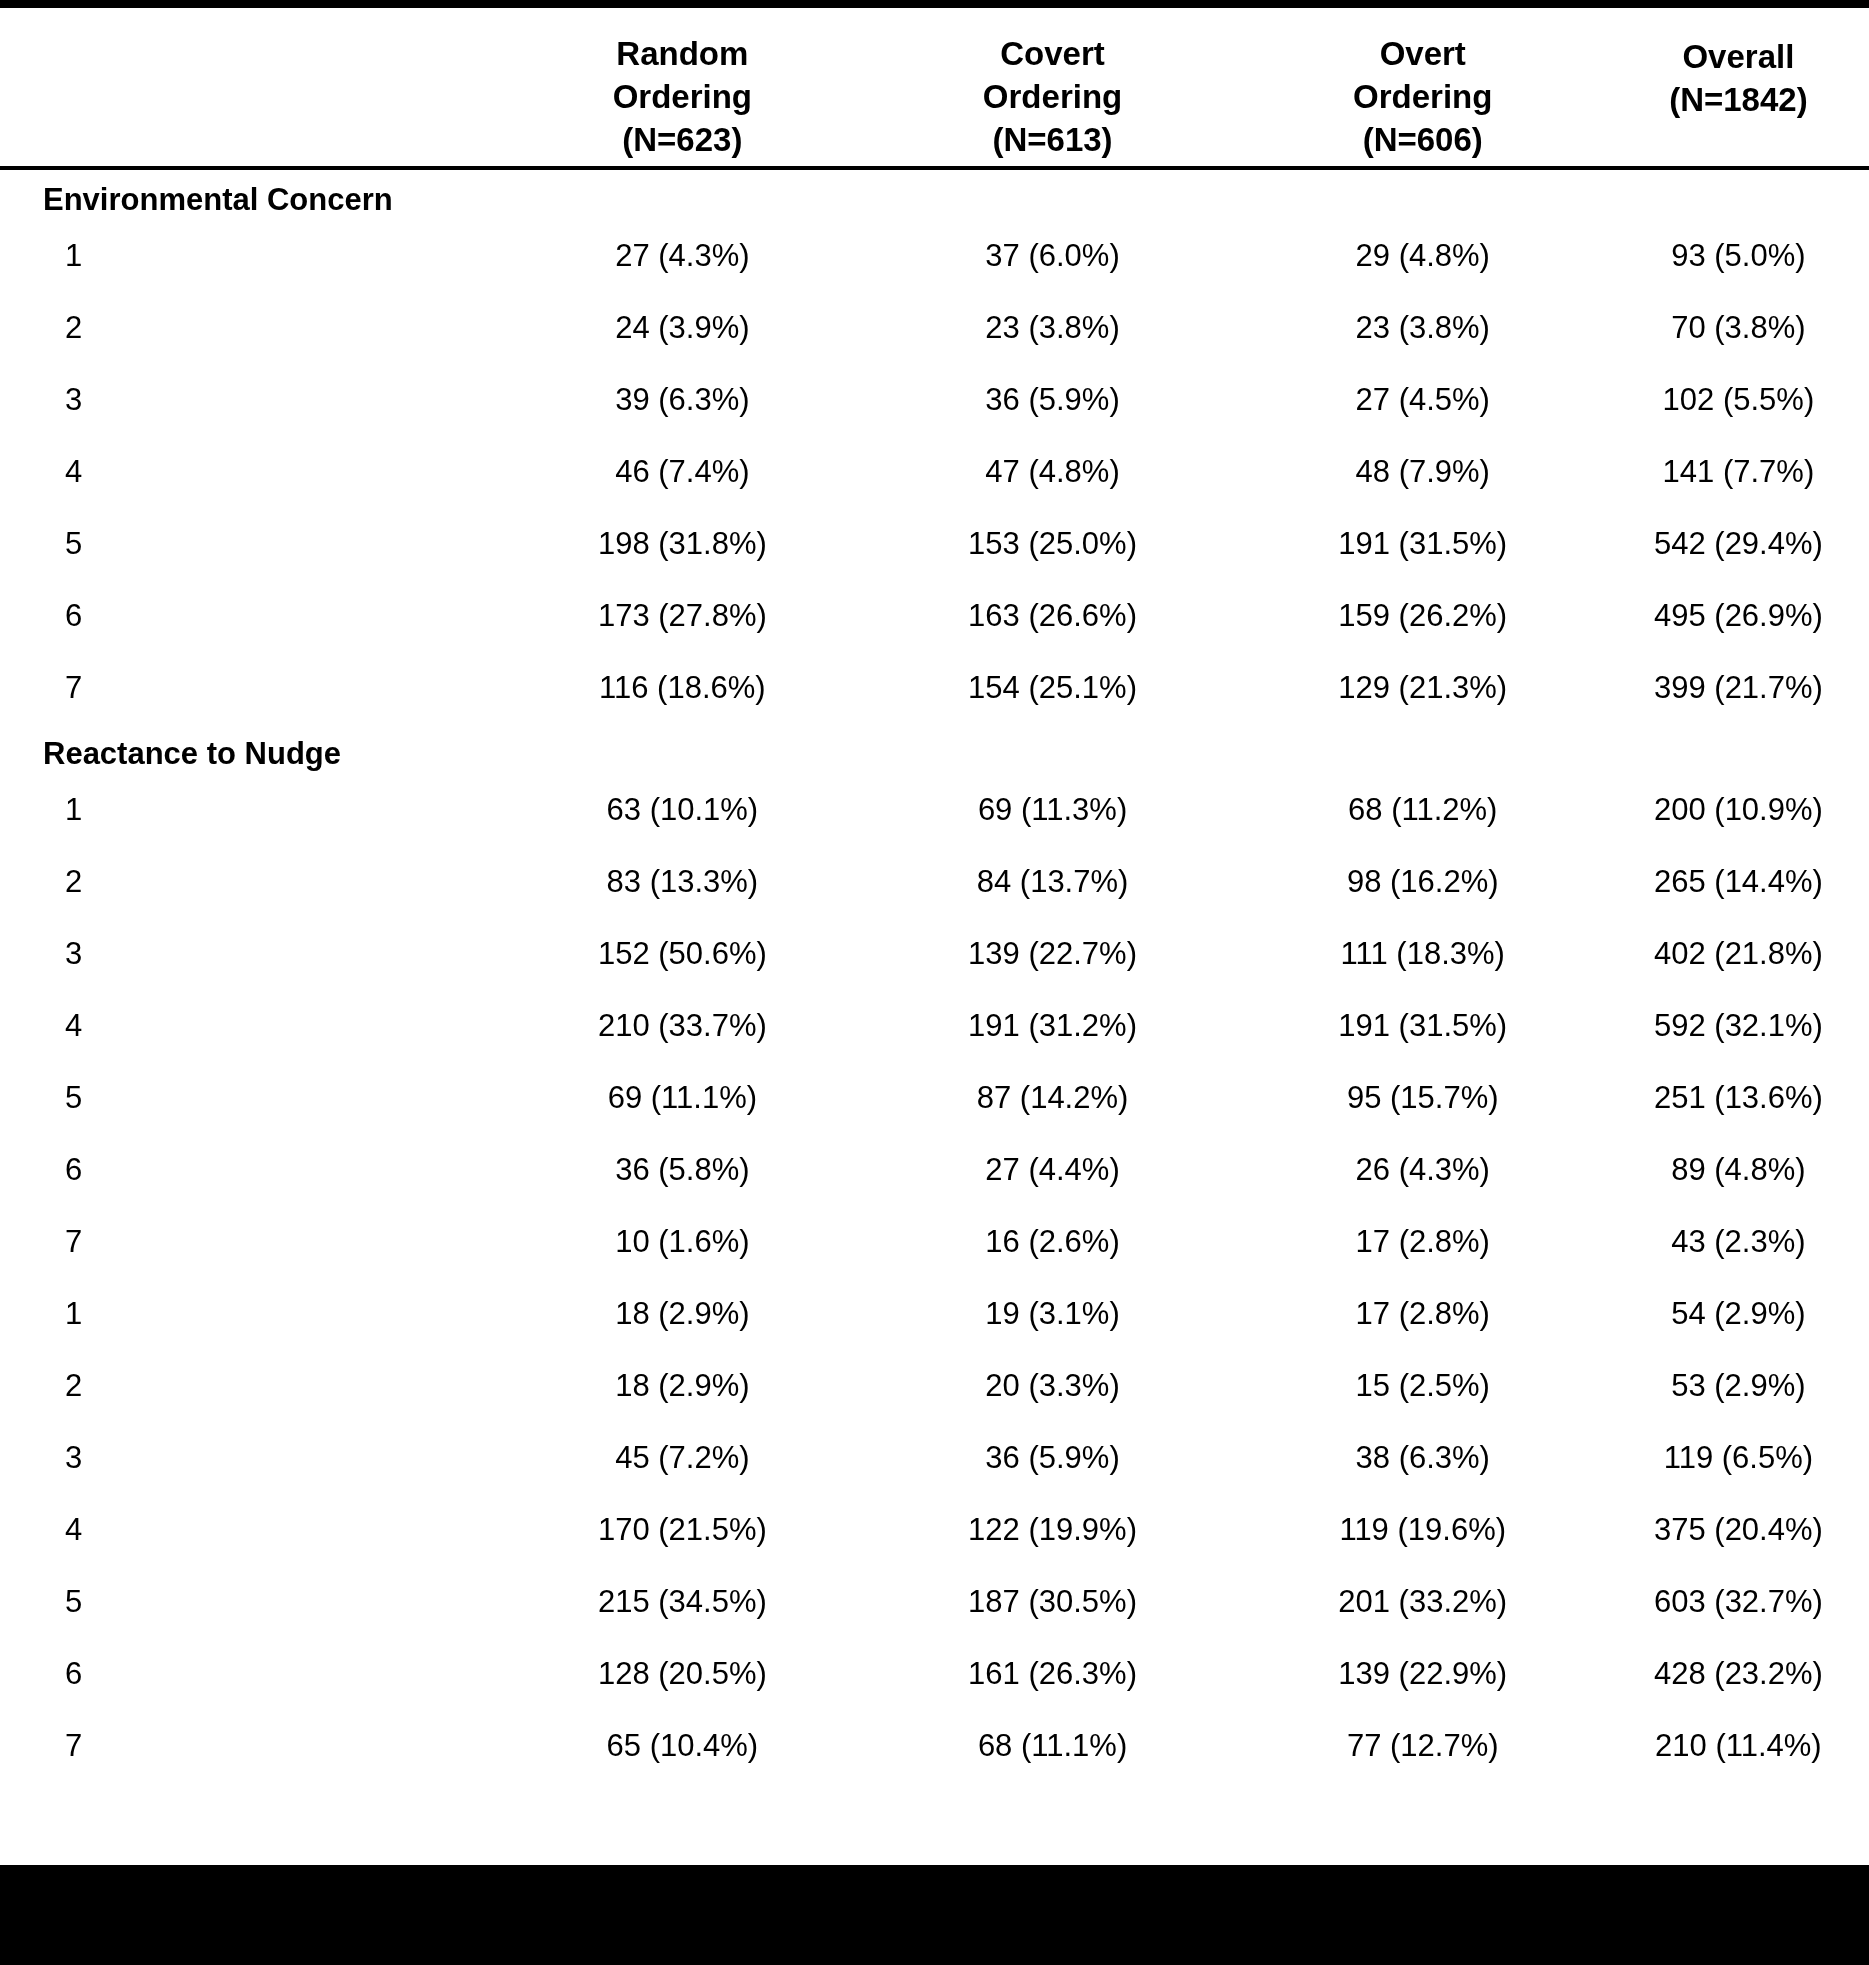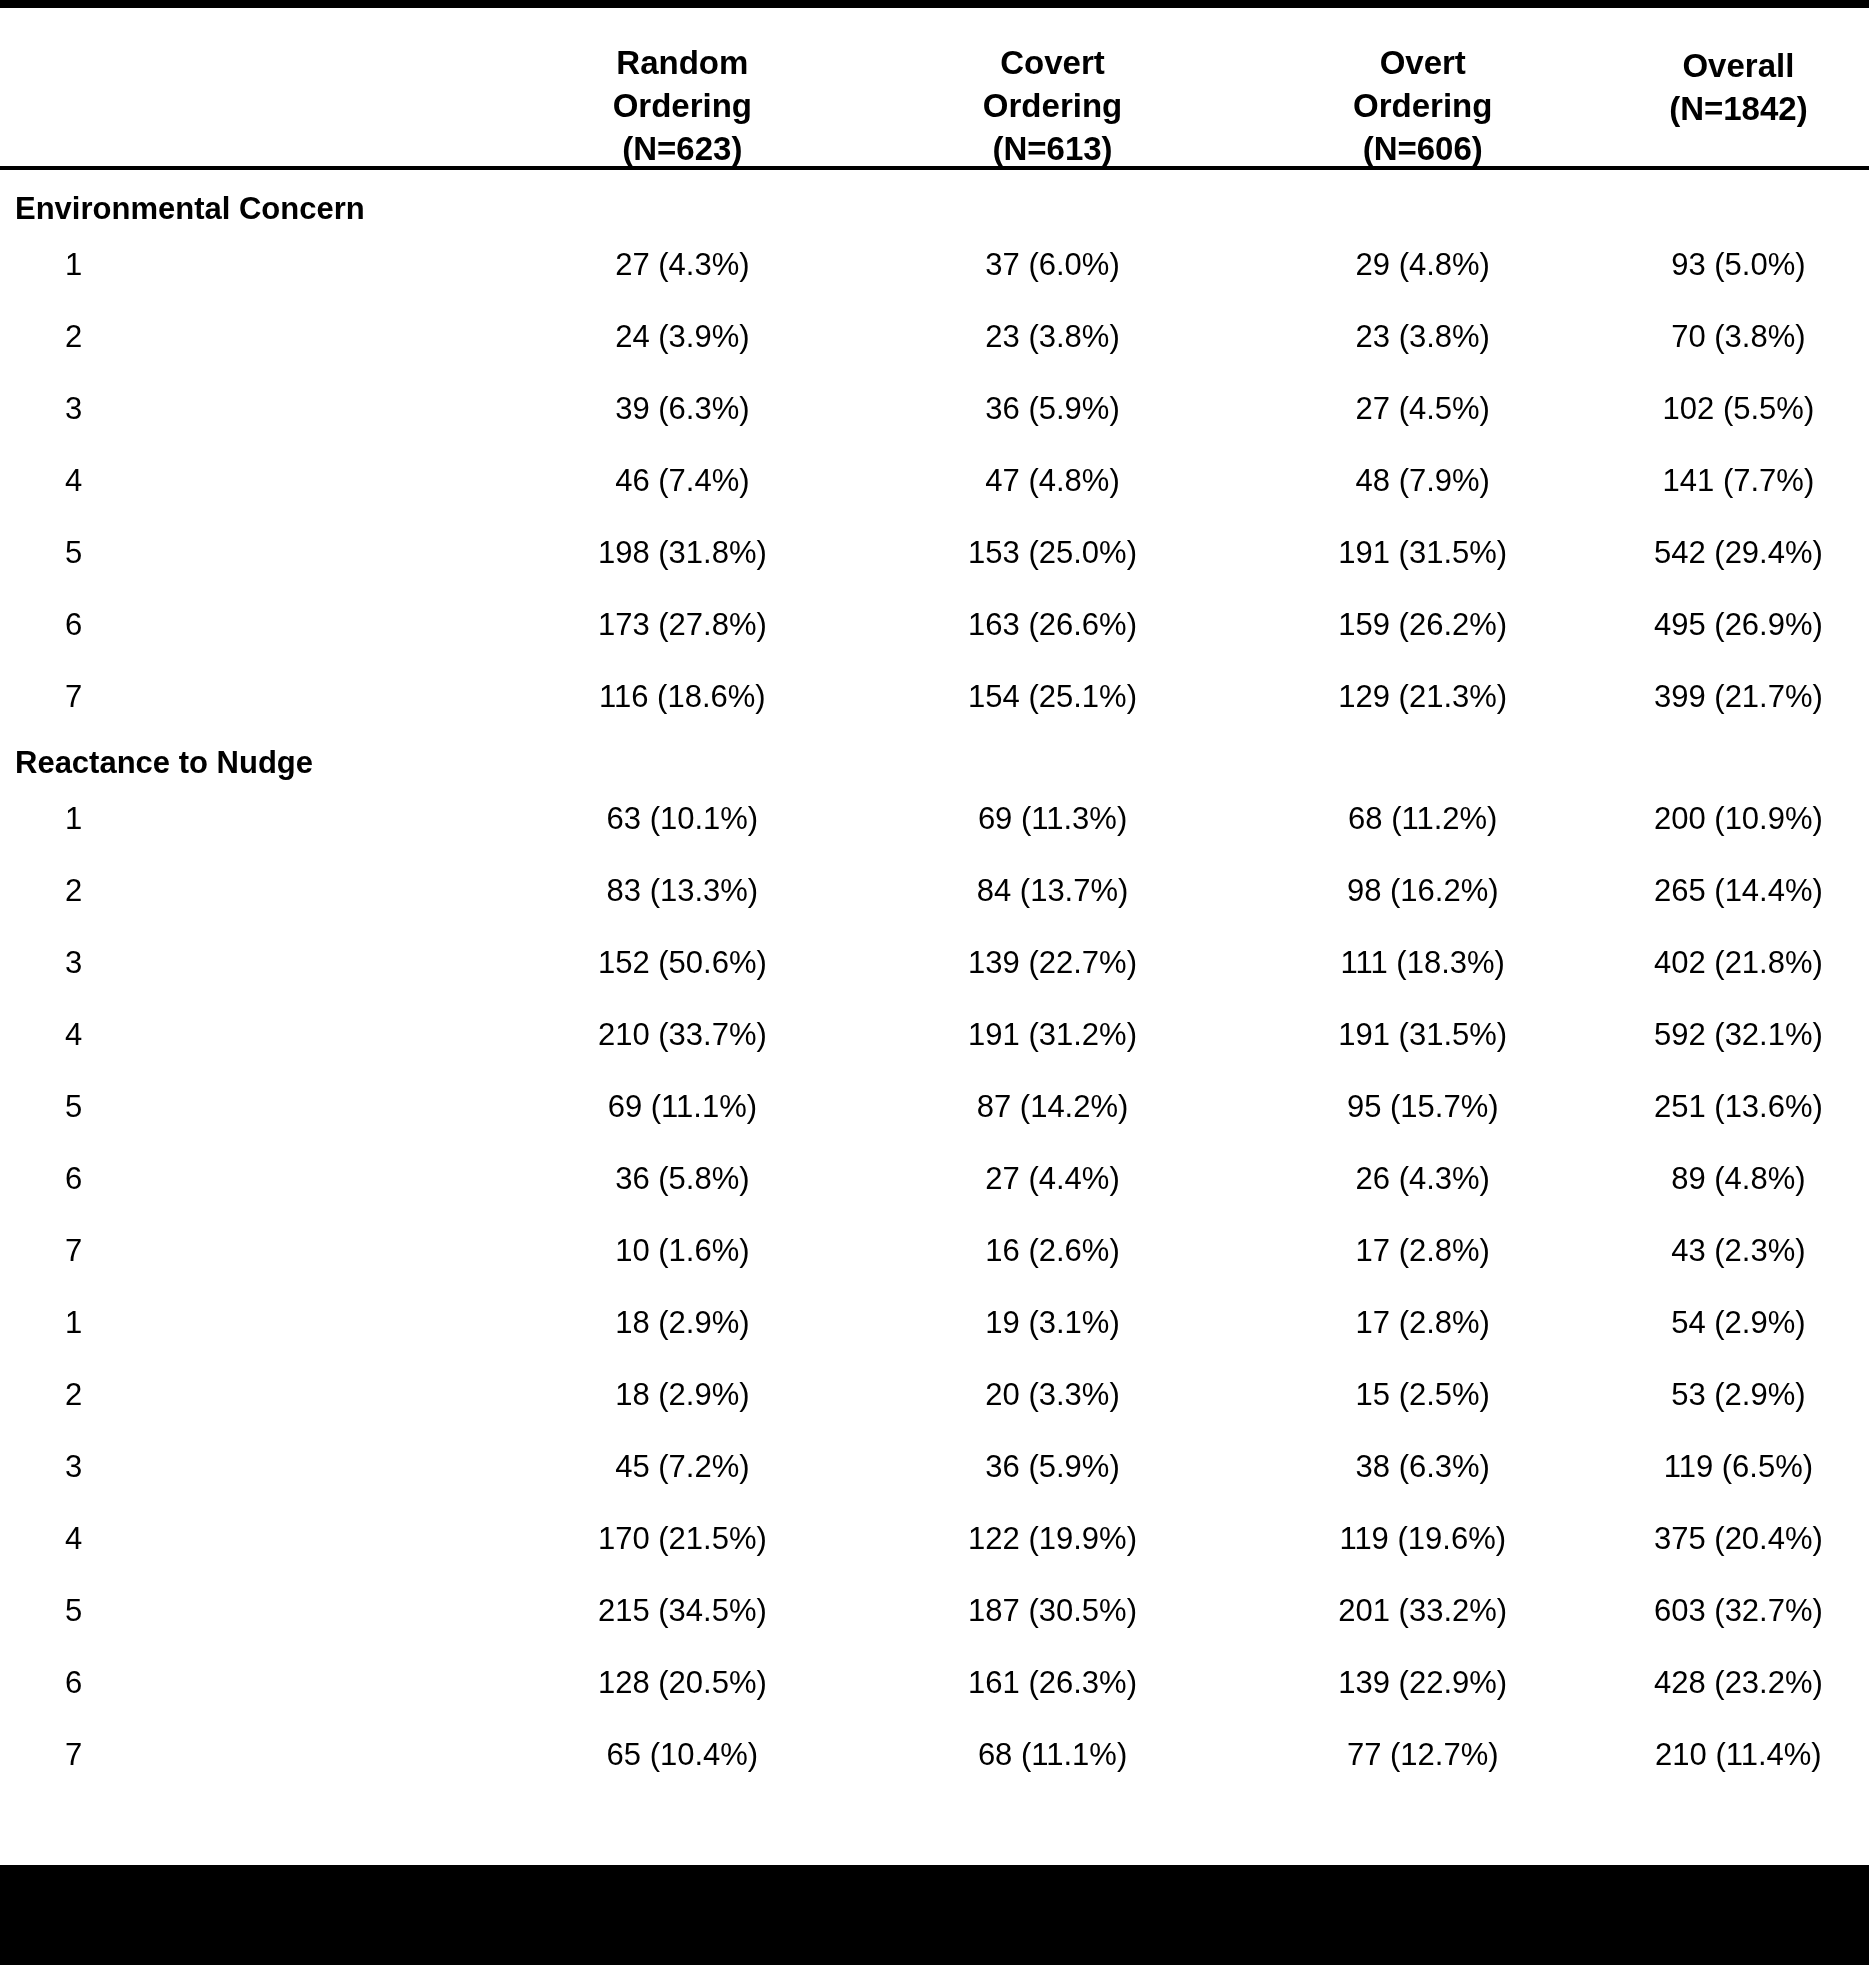--- a/index.html
+++ b/index.html
@@ -46,21 +46,21 @@
     left: 0;
     top: 1865px;
     width: 1869px;
     height: 100px;
     background: #000000;
   }
 
   table.stat-table {
     position: absolute;
     left: 0;
-    top: 20px;
+    top: 11px;
     width: 1869px;
     border-collapse: collapse;
     table-layout: fixed;
   }
 
   table.stat-table col.c-label { width: 497px; }
   table.stat-table col.c-d1    { width: 370px; }
   table.stat-table col.c-d2    { width: 370px; }
   table.stat-table col.c-d3    { width: 370px; }
   table.stat-table col.c-d4    { width: 261px; }
@@ -96,21 +96,21 @@
 
   tr.section-row td {
     font-weight: bold;
     text-align: left;
     padding-left: 15px;
     padding-top: 14px;
     padding-bottom: 3px;
     vertical-align: bottom;
     height: auto;
   }
-  tr.section-row td .sec-line { display: block; white-space: nowrap; }
+  tr.section-row td .sec-line { display: block; white-space: nowrap; margin-left: 28px; }
 
   tr.level-row td.level-label {
     text-align: left;
     padding-left: 65px;
     font-weight: normal;
     padding-top: 12px;
     padding-bottom: 12px;
   }
   tr.level-row td.level-val {
     text-align: center;

